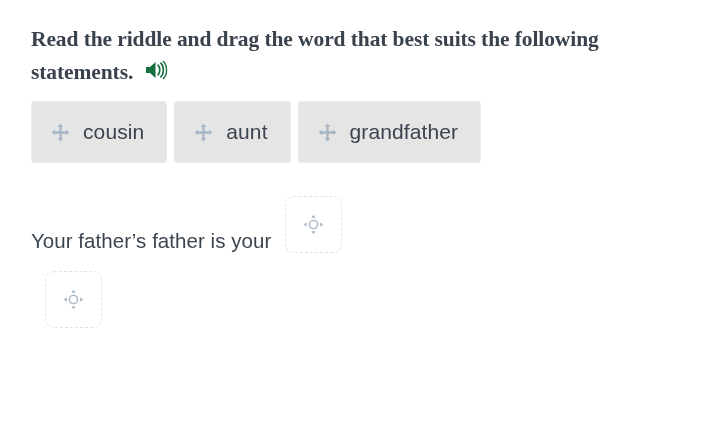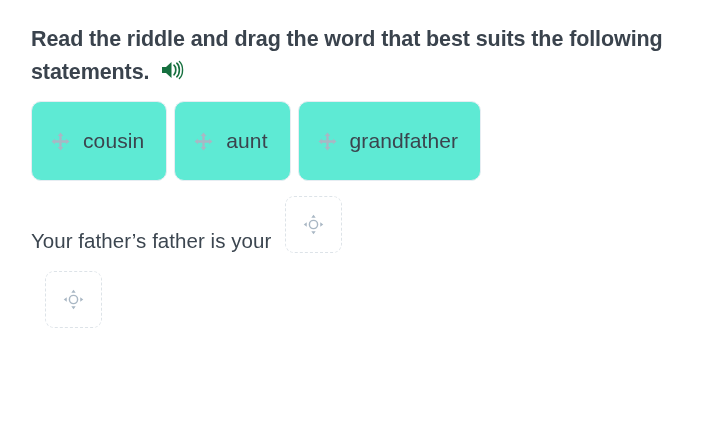--- a/index.html
+++ b/index.html
@@ -26,20 +26,21 @@
   .prompt {
     position: absolute;
     left: 31px;
     top: 23px;
     width: 640px;
     font-size: 21.5px;
     font-weight: bold;
     line-height: 33px;
     color: #3a434d;
     letter-spacing: -0.1px;
+    font-family: Liberation Serif, serif;
   }
   .prompt-text {
     display: inline;
   }
   .speaker-btn {
     display: inline-block;
     vertical-align: -2px;
     margin-left: 11px;
     width: 24px;
     height: 22px;
@@ -55,26 +56,26 @@
     position: absolute;
     left: 31px;
     top: 101px;
     display: flex;
     gap: 7px;
   }
   .chip {
     display: flex;
     align-items: center;
     gap: 13px;
-    height: 80px;
+    height: 62px;
     box-sizing: border-box;
     padding: 0 22px 0 19px;
-    background: #5eead4;
+    background: #e5e5e5;
     border: 1px solid #e6edf2;
-    border-radius: 10px;
+    border-radius: 3px;
     cursor: grab;
     user-select: none;
   }
   .chip-icon {
     width: 19px;
     height: 19px;
     flex: 0 0 auto;
     line-height: 0;
   }
   .chip-icon svg { display: block; }

